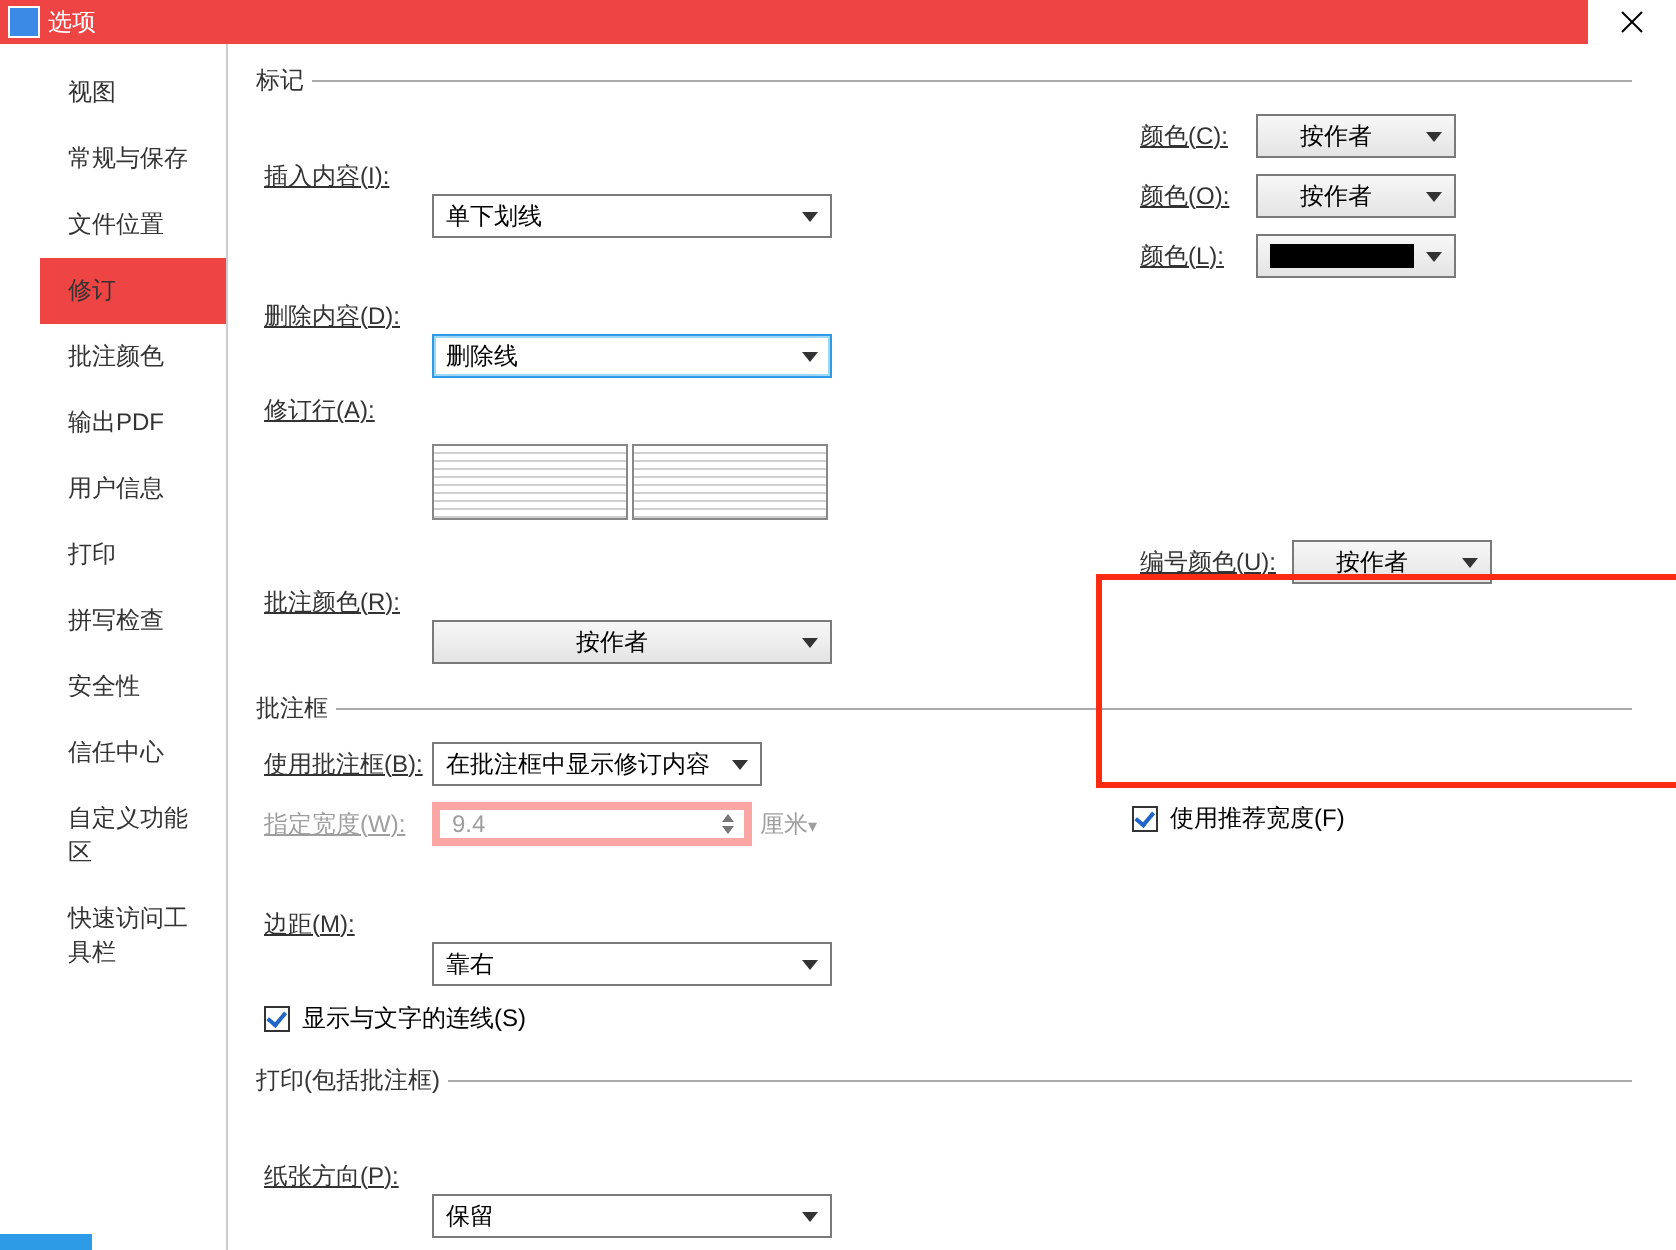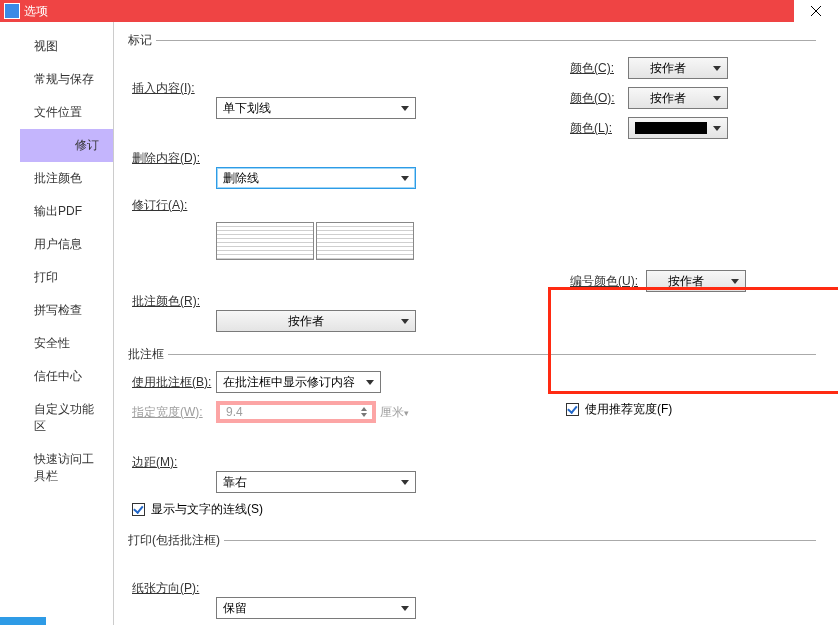--- a/index.html
+++ b/index.html
@@ -7,21 +7,21 @@
 
 .titlebar { height: 22px; background: #ef4444; color: #fff; display: flex; align-items: center; padding-left: 4px; position: relative; }
 .titlebar .app-icon { width: 16px; height: 16px; background: #3b8ae6; border: 1px solid #fff; margin-right: 4px; }
 .titlebar .title { font-size: 12px; }
 .titlebar .close { position: absolute; right: 0; top: 0; width: 44px; height: 22px; background: #fff; color: #000; display: flex; align-items: center; justify-content: center; font-size: 14px; cursor: pointer; }
 
 .body { display: flex; height: calc(100% - 22px); }
 
 .sidebar { width: 114px; border-right: 1px solid #ccc; padding-top: 8px; }
 .sidebar .item { padding: 8px 14px; color: #333; cursor: pointer; margin-left: 20px; }
-.sidebar .item.selected { background: #c4b5fd; text-align: right; }
+.sidebar .item.selected { background: #ef4444; }
 
 .main { flex: 1; padding: 10px 22px 10px 14px; position: relative; }
 
 .group { margin-bottom: 6px; }
 .group-header { display: flex; align-items: center; margin-bottom: 8px; }
 .group-header .label { color: #333; }
 .group-header .line { flex: 1; height: 1px; background: #aaa; margin-left: 4px; }
 
 .row { display: flex; align-items: center; margin-bottom: 8px; }
 .row .lbl { width: 88px; text-align: left; padding-left: 4px; color: #333; text-decoration: underline; }

